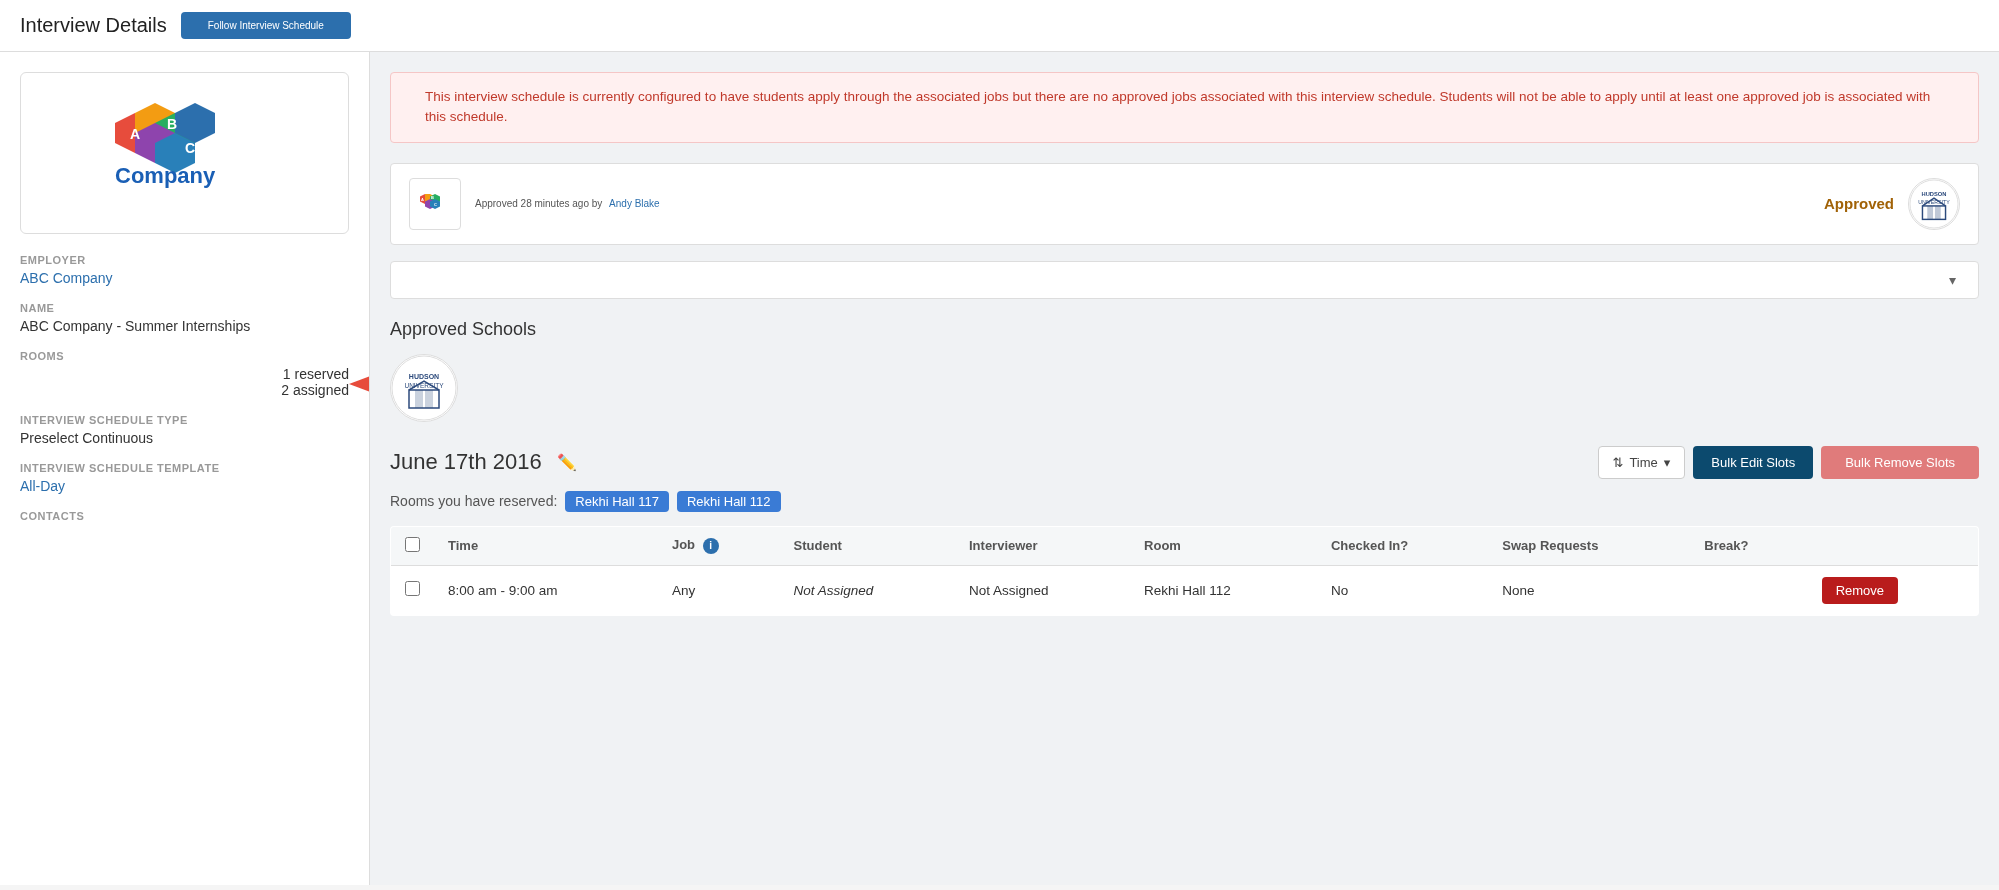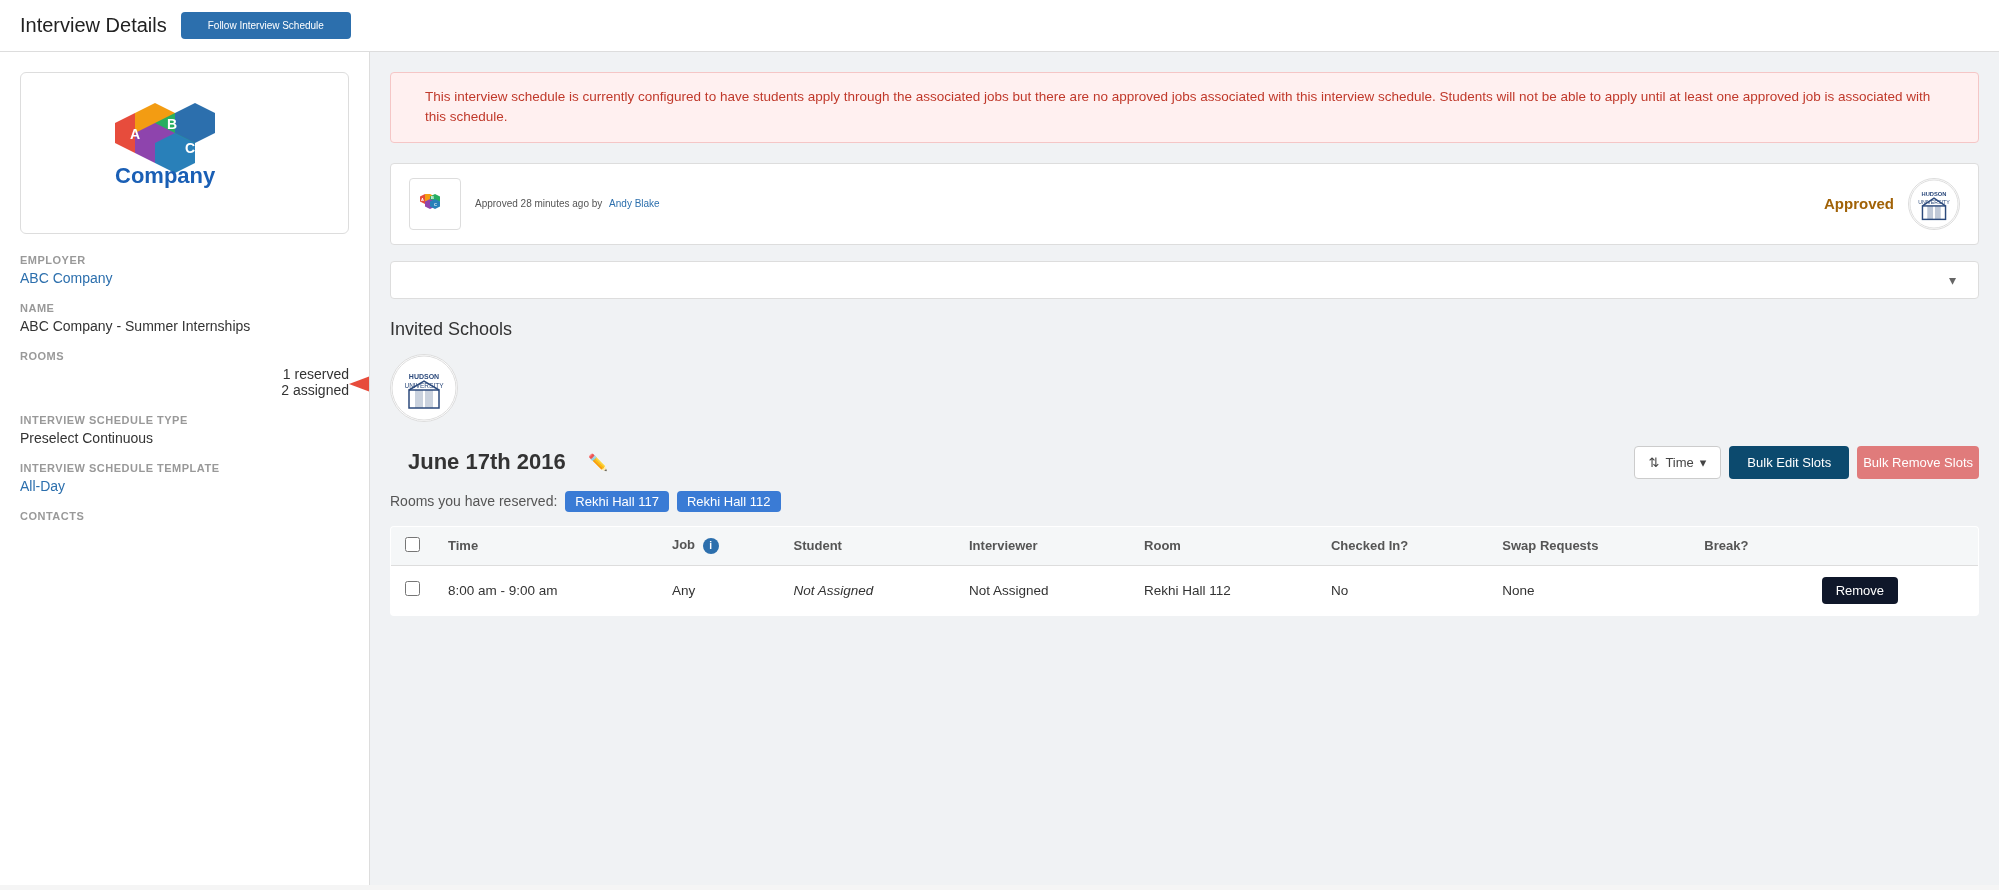--- a/index.html
+++ b/index.html
@@ -225,25 +225,24 @@
     
     .date-header {
       display: flex;
       align-items: center;
       justify-content: space-between;
       margin-bottom: 12px;
     }
     .date-title {
       font-size: 22px;
       color: #333;
-      font-weight: 700;
-      display: flex;
-      align-items: center;
-      gap: 23px;
-      margin-left: 18px;
+      font-weight: 400;
+      display: flex;
+      align-items: center;
+      gap: 16px;
     }
     .edit-icon {
       color: #2c6fad;
       cursor: pointer;
       font-size: 16px;
     }
     .date-actions {
       display: flex;
       gap: 8px;
       align-items: center;
@@ -268,21 +267,21 @@
       padding: 9px 18px;
       font-size: 13px;
       cursor: pointer;
       font-weight: 500;
     }
     .bulk-remove-btn {
       background: #e07b7b;
       color: #fff;
       border: none;
       border-radius: 4px;
-      padding: 9px 6px;
+      padding: 9px 24px;
       font-size: 13px;
       cursor: pointer;
       font-weight: 500;
     }
 
     
     .rooms-reserved {
       display: flex;
       align-items: center;
       gap: 8px;
@@ -320,21 +319,21 @@
     .schedule-table td {
       padding: 11px 14px;
       border-bottom: 1px solid #eee;
       font-size: 13.5px;
       color: #333;
     }
     .schedule-table tr:last-child td { border-bottom: none; }
     .checkbox-col { width: 36px; }
     .not-assigned { color: #aaa; font-style: italic; }
     .remove-btn {
-      background: #0f172a;
+      background: #b91c1c;
       color: #fff;
       border: none;
       border-radius: 4px;
       padding: 6px 14px;
       font-size: 13px;
       cursor: pointer;
     }
     .info-icon {
       display: inline-flex;
       align-items: center;
@@ -457,21 +456,21 @@
     <div class="dropdown-bar">
       <div class="dropdown-wrapper">
         <select>
           <option value=""></option>
         </select>
         <span class="dropdown-caret">▾</span>
       </div>
     </div>
 
     <div class="invited-schools-section">
-      <div class="section-title">Invited Schools</div>
+      <div class="section-title">Approved Schools</div>
       <div class="school-thumb" style="width:68px;height:68px;">
         <svg width="66" height="66" viewBox="0 0 66 66">
           <circle cx="33" cy="33" r="32" fill="#fff" stroke="#ddd" stroke-width="1"></circle>
           <text x="33" y="24" font-size="7" font-weight="bold" fill="#2c4a7c" text-anchor="middle" font-family="Arial">HUDSON</text>
           <text x="33" y="33" font-size="6.5" fill="#2c4a7c" text-anchor="middle" font-family="Arial">UNIVERSITY</text>
           <rect x="18" y="35" width="30" height="18" fill="none" stroke="#2c4a7c" stroke-width="1.5"></rect>
           <rect x="24" y="35" width="8" height="18" fill="#2c4a7c" opacity="0.25"></rect>
           <rect x="34" y="35" width="8" height="18" fill="#2c4a7c" opacity="0.25"></rect>
           <path d="M18,35 L33,26 L48,35" fill="none" stroke="#2c4a7c" stroke-width="1.5"></path>
         </svg>

